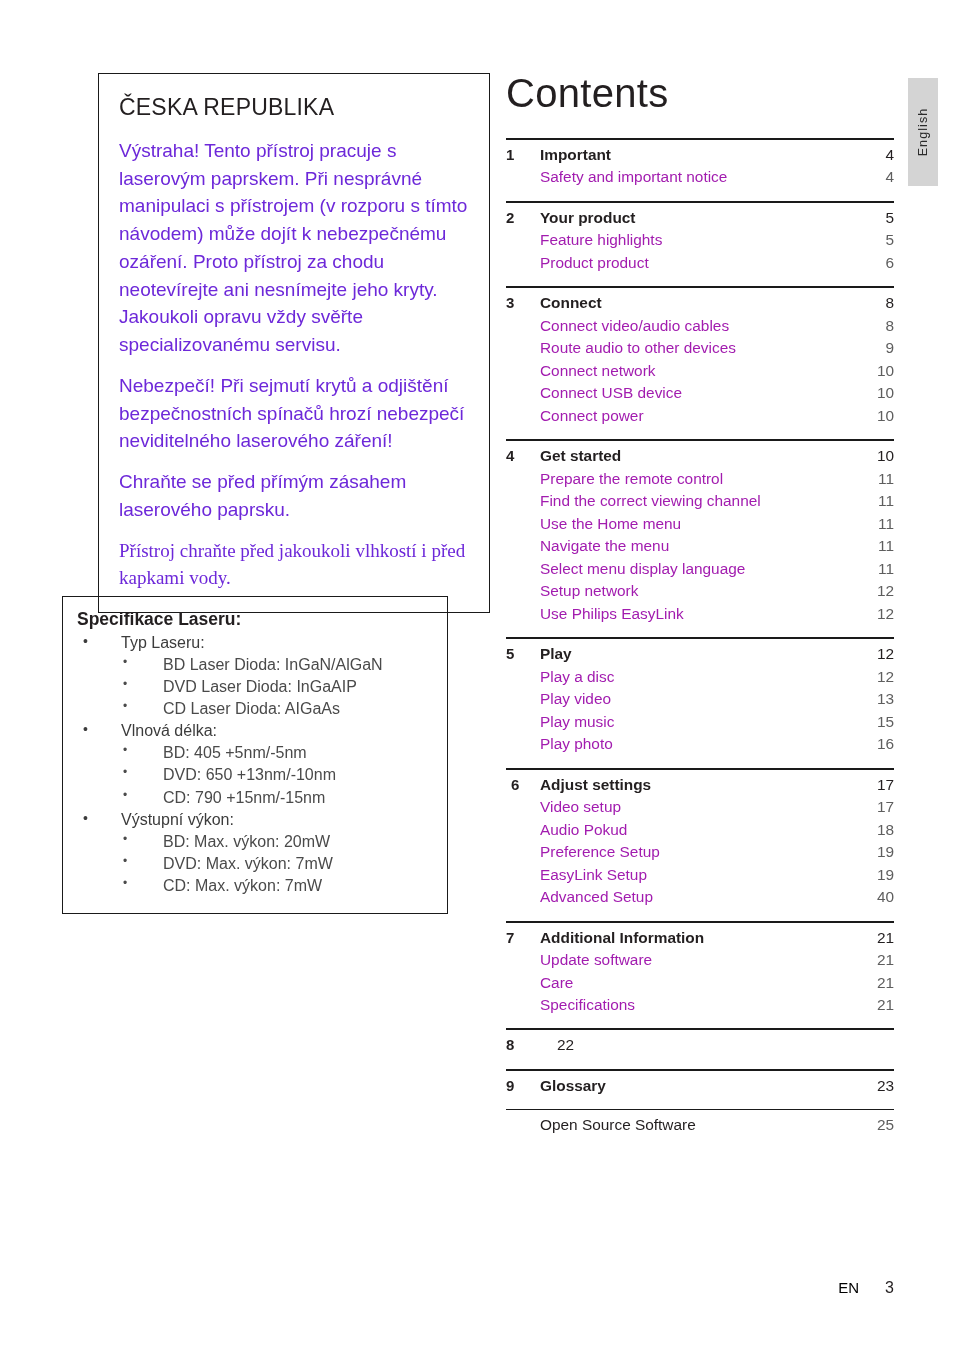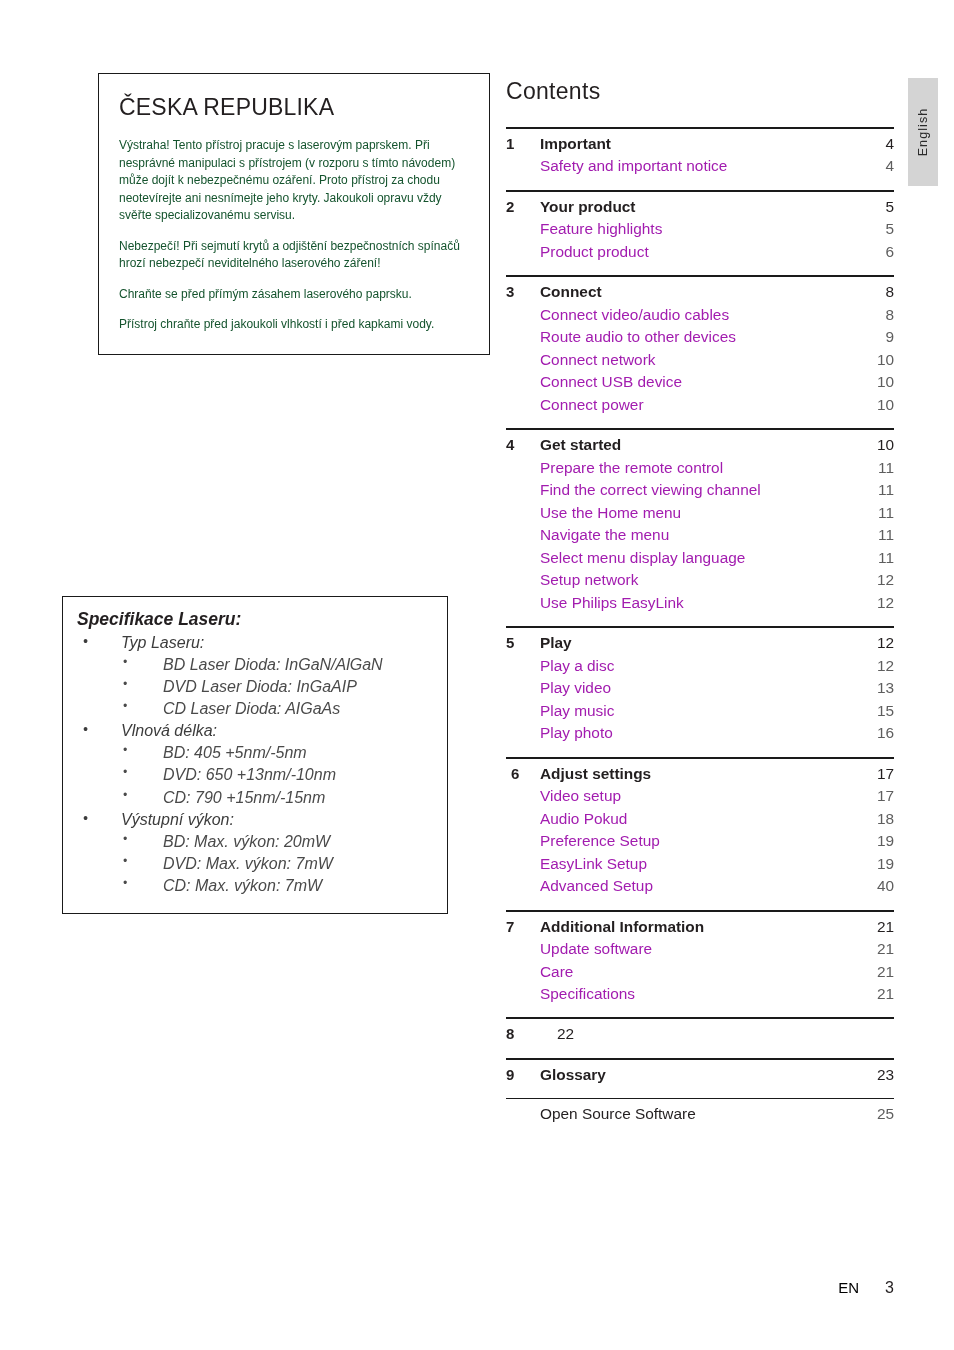--- a/index.html
+++ b/index.html
@@ -33,37 +33,36 @@
 
   .notice-title {
     font-size: 23px;
     font-weight: 400;
     letter-spacing: 0.2px;
     margin: 4px 0 16px 0;
     color: #231f20;
   }
 
   .notice-p {
-    font-size: 12px;
+    font-size: 19px;
     line-height: 1.46;
     margin: 0 0 13px 0;
-    color: #14532d;
-  }
-  .notice-p:last-child { margin-bottom: 0; }
+    color: #6d28d9;
+  }
+  .notice-p:last-child { margin-bottom: 0; font-family: Liberation Serif, serif; }
 
   
   .spec-box {
     position: absolute;
     left: 62px;
     top: 596px;
     width: 386px;
     border: 1.5px solid #1a1a1a;
     box-sizing: border-box;
     padding: 12px 14px 16px 14px;
-    font-style: italic;
   }
 
   .spec-title {
     font-size: 17.5px;
     font-weight: bold;
     margin: 0 0 2px 0;
     color: #231f20;
   }
 
   .spec-l1 {
@@ -98,23 +97,23 @@
 
   
   .toc {
     position: absolute;
     left: 506px;
     top: 66px;
     width: 388px;
   }
 
   .toc-title {
-    font-size: 23px;
+    font-size: 40px;
     font-weight: 400;
-    margin: 12px 0 22px 0;
+    margin: 5px 0 22px 0;
     letter-spacing: 0.3px;
     color: #231f20;
   }
 
   .toc-group {
     border-top: 2.2px solid #1a1a1a;
     padding-top: 4px;
     padding-bottom: 12px;
   }
   .toc-group.thin-top {

